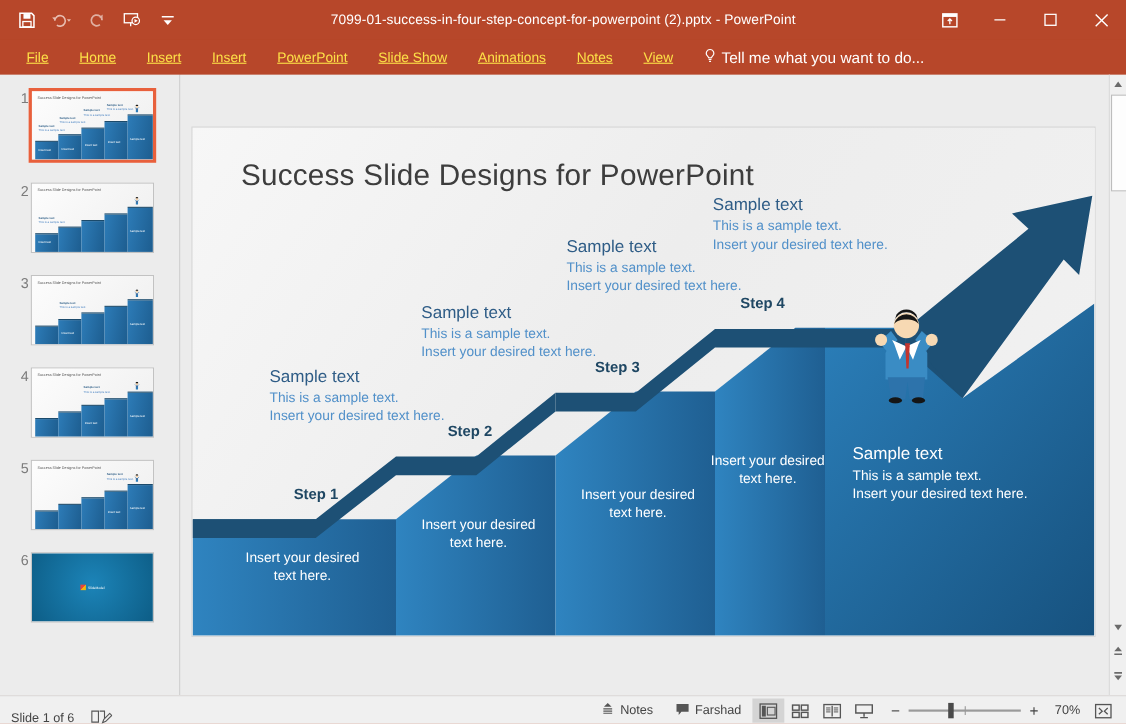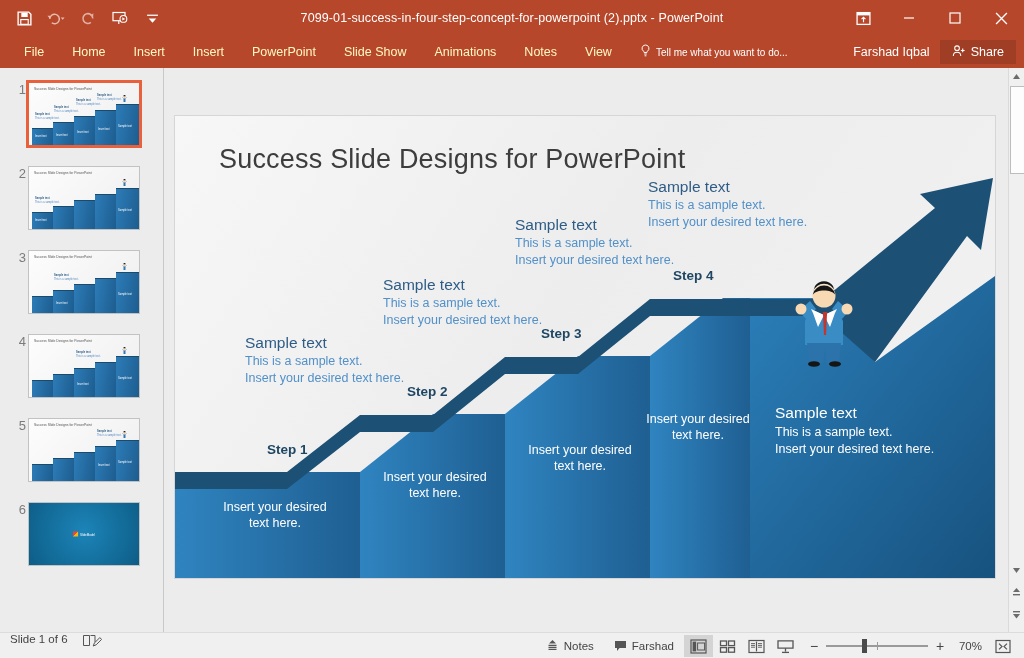--- a/index.html
+++ b/index.html
@@ -20,22 +20,22 @@
     position:absolute;left:0;top:0;width:1024px;height:36px;
     display:flex;align-items:center;justify-content:center;
     color:#fff;font-size:12.5px;letter-spacing:.1px;pointer-events:none;
   }
   .wincontrols{position:absolute;right:0;top:0;height:36px;display:flex;align-items:center;}
   .wincontrols .wc{width:46px;height:36px;display:flex;align-items:center;justify-content:center;cursor:pointer;}
 
   
   .ribbon{position:absolute;left:0;top:36px;width:1024px;height:32px;background:#b7472a;}
   .tabs{position:absolute;left:10px;top:0;height:32px;display:flex;align-items:center;}
-  .tab{color:#fef9c3;font-size:12.5px;padding:0 14px;height:32px;line-height:32px;cursor:pointer;white-space:nowrap;}
-  .tellme{display:flex;align-items:center;gap:5px;color:#fff;font-size:10px;margin-left:14px;cursor:pointer;white-space:nowrap;}
+  .tab{color:#fde047;font-size:12.5px;padding:0 14px;height:32px;line-height:32px;cursor:pointer;white-space:nowrap;text-decoration:underline;}
+  .tellme{display:flex;align-items:center;gap:5px;color:#fff;font-size:14px;margin-left:14px;cursor:pointer;white-space:nowrap;}
   .ribbon-right{position:absolute;right:0;top:0;height:32px;display:flex;align-items:center;}
   .username{color:#fff;font-size:12.5px;padding:0 10px;cursor:pointer;white-space:nowrap;}
   .sharebtn{display:flex;align-items:center;gap:5px;background:#a03e25;color:#fff;font-size:12.5px;
             height:24px;padding:0 12px;margin-right:8px;cursor:pointer;white-space:nowrap;}
 
   
   .workspace{position:absolute;left:0;top:68px;width:1024px;height:564px;background:#ececec;}
   .thumbpane{position:absolute;left:0;top:0;width:163px;height:564px;background:#ececec;overflow:hidden;}
   .pane-divider{position:absolute;left:163px;top:0;width:1px;height:564px;background:#c8c8c8;}
   .thumb-row{position:absolute;left:0;width:163px;height:84px;}
@@ -73,21 +73,21 @@
   .lastbody .lh{font-size:15.5px;margin-bottom:2px;}
   .lastbody .ll{font-size:12.5px;line-height:1.35;}
 
   
   .vscroll{position:absolute;right:0;top:0;width:15px;height:564px;background:#f0f0f0;border-left:1px solid #dadada;}
   .vs-btn{position:absolute;left:0;width:15px;height:16px;display:flex;align-items:center;justify-content:center;cursor:pointer;}
   .vs-thumb{position:absolute;left:1px;top:18px;width:13px;height:86px;background:#fdfdfd;border:1px solid #bdbdbd;cursor:pointer;}
 
   
   .statusbar{position:absolute;left:0;top:632px;width:1024px;height:26px;background:#f0f0f0;border-top:1px solid #dcdcdc;}
-  .sb-left{position:absolute;left:10px;top:0;height:26px;display:flex;align-items:flex-start;gap:14px;}
+  .sb-left{position:absolute;left:10px;top:0;height:26px;display:flex;align-items:flex-end;gap:14px;}
   .sb-text{font-size:11.5px;color:#444;white-space:nowrap;}
   .sb-right{position:absolute;right:8px;top:0;height:26px;display:flex;align-items:center;gap:0px;}
   .sb-item{display:flex;align-items:center;gap:5px;font-size:11.5px;color:#444;padding:0 10px;height:26px;cursor:pointer;white-space:nowrap;}
   .viewbtn{width:29px;height:22px;display:flex;align-items:center;justify-content:center;cursor:pointer;}
   .viewbtn.active{background:#d4d4d4;}
   .zoomctl{display:flex;align-items:center;gap:6px;padding:0 8px;}
   .zoom-minus,.zoom-plus{font-size:14px;color:#444;cursor:pointer;width:12px;text-align:center;}
   .ztrack{position:relative;width:102px;height:14px;cursor:pointer;}
   .ztrack .line{position:absolute;left:0;top:6px;width:102px;height:2px;background:#9a9a9a;}
   .ztrack .mid{position:absolute;left:50%;top:3px;width:1px;height:8px;background:#9a9a9a;}
@@ -176,33 +176,20 @@
       <div class="tab">Notes</div>
       <div class="tab">View</div>
       <div class="tellme">
         <span>
           <svg width="11" height="14" viewBox="0 0 11 14">
               <path d="M5.5 1a3.4 3.4 0 0 1 2.1 6.1c-.5.4-.7.9-.7 1.4H4.1c0-.5-.2-1-.7-1.4A3.4 3.4 0 0 1 5.5 1z" fill="none" stroke="#fff" stroke-width="1"></path>
               <path d="M4.2 10h2.6M4.6 11.8h1.8" stroke="#fff" stroke-width="1"></path>
             </svg>
         </span>
         <span>Tell me what you want to do...</span>
-      </div>
-    </div>
-    <div class="ribbon-right">
-      <div class="username">Farshad Iqbal</div>
-      <div class="sharebtn">
-        <span>
-          <svg width="14" height="14" viewBox="0 0 15 14">
-              <circle cx="5.4" cy="4" r="2.5" fill="none" stroke="#fff" stroke-width="1.1"></circle>
-              <path d="M1.4 12.4c0-2.4 1.8-4 4-4s4 1.6 4 4" fill="none" stroke="#fff" stroke-width="1.1"></path>
-              <path d="M11.5 4.4v4M9.5 6.4h4" stroke="#fff" stroke-width="1.2"></path>
-            </svg>
-        </span>
-        <span>Share</span>
       </div>
     </div>
   </div>
 
   <div class="workspace">
 
     <div class="thumbpane">
 
       <div class="thumb-row" style="top:14px;">
         <div class="thumb-num">1</div>

